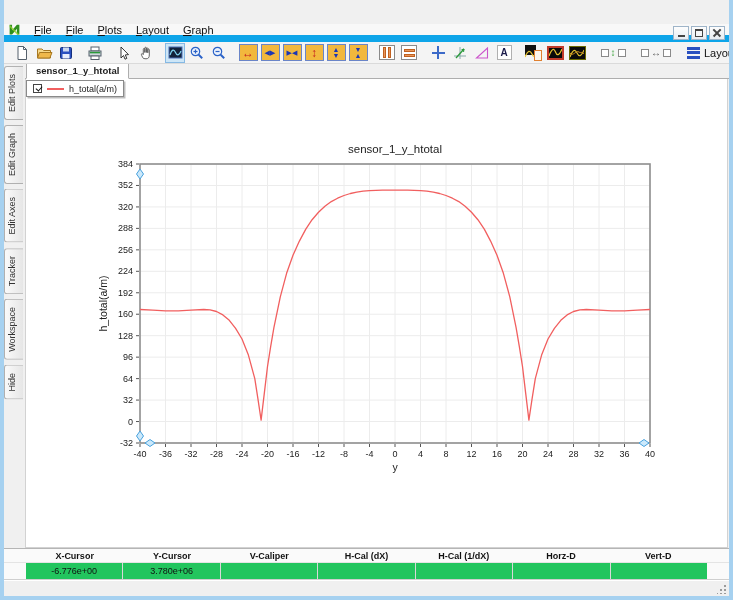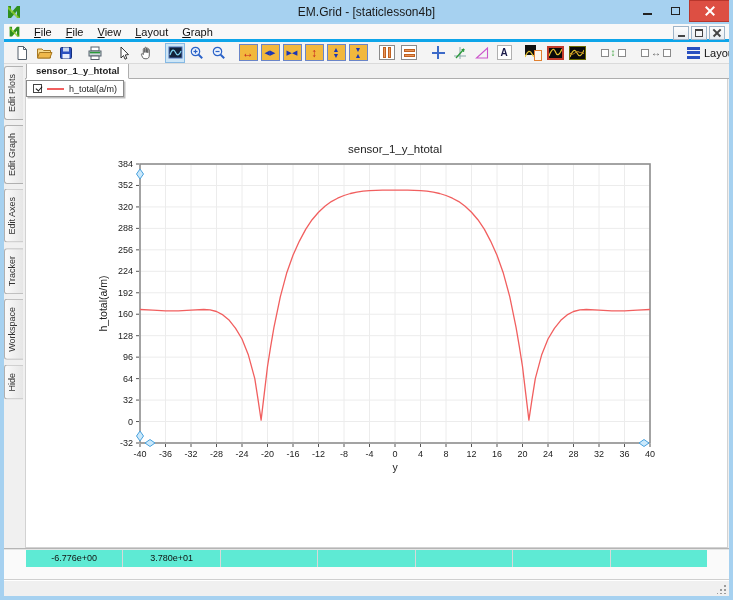--- a/index.html
+++ b/index.html
@@ -15,21 +15,21 @@
   .tb-btns { position:absolute; right:2px; top:0; display:flex; height:22px; }
   .tb-btn { width:28px; height:22px; display:flex; align-items:center; justify-content:center; cursor:default; }
   .tb-min-glyph { width:9px; height:0; border-bottom:2px solid #222; margin-top:6px; }
   .tb-max-glyph { width:9px; height:8px; border:1.5px solid #222; }
   .tb-close { width:42px; background:#dd4f43; border:1px solid #b8362c; }
   .x-glyph { position:relative; width:10px; height:10px; }
   .x-glyph::before,.x-glyph::after { content:""; position:absolute; left:-1px; top:4px; width:12px; height:2px; background:#fff; }
   .x-glyph::before { transform:rotate(45deg); } .x-glyph::after { transform:rotate(-45deg); }
 
   
-  .menubar { position:absolute; left:4px; top:24px; right:4px; height:18px; background:#f8f8f8; border-bottom:3px solid #0ea5e9; display:flex; align-items:center; z-index:10; }
+  .menubar { position:absolute; left:4px; top:24px; right:4px; height:18px; background:#f8f8f8; border-bottom:7px solid #0ea5e9; display:flex; align-items:center; z-index:10; }
   .mb-appicon { width:13px; height:13px; margin:0 6px 0 4px; }
   .menu-item { display:inline-block; font-size:11px; color:#111; padding:1px 7px; cursor:default; }
   .menu-item::first-letter { text-decoration:underline; }
   .mdi-controls { position:absolute; right:4px; top:2px; display:flex; gap:2px; }
   .mdi-btn { width:16px; height:14px; border:1px solid #9eb4c8; background:linear-gradient(#fdfdfd,#e8edf2); display:flex; align-items:center; justify-content:center; }
   .mdi-min { width:7px; height:0; border-bottom:2px solid #444; margin-top:5px; }
   .mdi-restore { position:relative; width:8px; height:8px; }
   .mdi-restore::before { content:""; position:absolute; right:0; top:0; width:6px; height:5px; border:1px solid #444; }
   .mdi-restore::after { content:""; position:absolute; left:0; bottom:0; width:6px; height:5px; border:1px solid #444; background:#f4f6f8; }
   .mdi-x { position:relative; width:8px; height:8px; }
@@ -88,67 +88,49 @@
   
   #chart-svg { position:absolute; left:95px; top:138px; z-index:7; }
   #chart-svg text { font-family:"Liberation Sans", sans-serif; fill:#222; }
 
   
   .status-table { position:absolute; left:4px; right:4px; top:548px; height:32px; background:#fafafa; border-top:1px solid #b5b5b5; z-index:6; }
   .st-row { display:flex; padding:0 22px; }
   .st-cell { flex:1; text-align:center; font-size:9px; color:#111; }
   .st-head .st-cell { font-weight:bold; padding:2px 0 1px; }
   .st-vals { border-top:1px solid #e4e4e4; }
-  .st-vals .st-cell { padding:3px 0 4px; background:#5eead4; border-left:1px solid #d8d8d8; }
+  .st-vals .st-cell { padding:3px 0 4px; background:#22c55e; border-left:1px solid #d8d8d8; }
   .st-vals .st-cell:first-child { border-left:none; }
 
   
   .statusbar { position:absolute; left:4px; right:4px; bottom:4px; height:16px; background:#f0f0f0; border-top:1px solid #fff; box-shadow:0 -1px 0 #cfcfcf; z-index:6; }
   .grip { position:absolute; right:2px; bottom:2px; width:10px; height:10px;
     background:
       radial-gradient(circle at 8px 2px, #9a9a9a 1px, transparent 1.3px),
       radial-gradient(circle at 8px 6px, #9a9a9a 1px, transparent 1.3px),
       radial-gradient(circle at 4px 6px, #9a9a9a 1px, transparent 1.3px),
       radial-gradient(circle at 8px 10px, #9a9a9a 1px, transparent 1.3px),
       radial-gradient(circle at 4px 10px, #9a9a9a 1px, transparent 1.3px),
       radial-gradient(circle at 0px 10px, #9a9a9a 1px, transparent 1.3px); }
 </style>
 </head>
 <body>
 
 <div class="window">
   <div class="frame"></div>
 
-  <div class="titlebar">
-    <svg class="tb-appicon" viewBox="0 0 16 16">
-      <polygon points="2,14 2,2 5,2 5,9 11,2 14,2 14,14 11,14 11,7 5,14" fill="#2f8f1f"></polygon>
-      <polygon points="2,2 14,14 11,14 2,5" fill="#8fce2a" opacity="0.8"></polygon>
-    </svg>
-    <span class="tb-title">EM.Grid - [staticlesson4b]</span>
-    <div class="tb-btns">
-      <div class="tb-btn">
-          <span class="tb-min-glyph"></span>
-        </div>
-      <div class="tb-btn">
-          <span class="tb-max-glyph"></span>
-        </div>
-      <div class="tb-btn tb-close">
-          <span class="x-glyph"></span>
-        </div>
-    </div>
-  </div>
 
   <div class="menubar">
     <svg class="mb-appicon" viewBox="0 0 16 16">
       <polygon points="2,14 2,2 5,2 5,9 11,2 14,2 14,14 11,14 11,7 5,14" fill="#2f8f1f"></polygon>
       <polygon points="2,2 14,14 11,14 2,5" fill="#8fce2a" opacity="0.8"></polygon>
     </svg>
     <span class="menu-item">File</span>
     <span class="menu-item">File</span>
-    <span class="menu-item">View</span>
+    <span class="menu-item">Plots</span>
     <span class="menu-item">Layout</span>
     <span class="menu-item">Graph</span>
     <div class="mdi-controls">
       <div class="mdi-btn">
           <span class="mdi-min"></span>
         </div>
       <div class="mdi-btn">
           <span class="mdi-restore"></span>
         </div>
       <div class="mdi-btn">
@@ -480,23 +462,32 @@
       <text x="300" y="333" text-anchor="middle" font-size="10.5">y</text>
       <text x="12" y="165.5" text-anchor="middle" font-size="10.5" transform="rotate(-90 12 165.5)">h_total(a/m)</text>
       <path d="M45.0 171.5L57.8 172.2L70.5 172.9L83.3 172.9L96.0 172.2L108.8 171.5L115.1 171.9L121.5 173.5L127.9 176.9L134.3 182.3L140.6 190.3L147.0 201.0L153.4 217.1L159.8 240.6L162.9 260.7L166.1 282.2L169.3 255.4L172.5 228.5L175.7 208.4L178.9 189.6L185.3 158.8L191.6 135.3L198.0 117.2L204.4 103.1L210.8 91.1L217.1 81.7L223.5 74.3L229.9 68.3L236.3 63.6L242.6 60.2L249.0 57.5L255.4 55.5L261.8 54.2L268.1 53.2L274.5 52.6L280.9 52.3L287.3 52.2L293.6 52.2L300.0 52.2L306.4 52.2L312.8 52.2L319.1 52.3L325.5 52.6L331.9 53.2L338.3 54.2L344.6 55.5L351.0 57.5L357.4 60.2L363.8 63.6L370.1 68.3L376.5 74.3L382.9 81.7L389.3 91.1L395.6 103.1L402.0 117.2L408.4 135.3L414.8 158.8L421.1 189.6L424.3 208.4L427.5 228.5L430.7 255.4L433.9 282.2L437.1 260.7L440.3 240.6L446.6 217.1L453.0 201.0L459.4 190.3L465.8 182.3L472.1 176.9L478.5 173.5L484.9 171.9L491.3 171.5L504.0 172.2L516.8 172.9L529.5 172.9L542.3 172.2L555.0 171.5" fill="none" stroke="#f15f5f" stroke-width="1.3" stroke-linejoin="round"></path>
       <path d="M45 31L48.5 36L45 41L41.5 36Z" fill="#cce9fb" stroke="#48a2de" stroke-width="1"></path>
       <path d="M45 293L48.5 298L45 303L41.5 298Z" fill="#cce9fb" stroke="#48a2de" stroke-width="1"></path>
       <path d="M50 305L55 301.5L60 305L55 308.5Z" fill="#cce9fb" stroke="#48a2de" stroke-width="1"></path>
       <path d="M544 305L549 301.5L554 305L549 308.5Z" fill="#cce9fb" stroke="#48a2de" stroke-width="1"></path>
     </svg>
 
   <div class="status-table">
+    <div class="st-row st-head">
+      <span class="st-cell">X-Cursor</span>
+      <span class="st-cell">Y-Cursor</span>
+      <span class="st-cell">V-Caliper</span>
+      <span class="st-cell">H-Cal (dX)</span>
+      <span class="st-cell">H-Cal (1/dX)</span>
+      <span class="st-cell">Horz-D</span>
+      <span class="st-cell">Vert-D</span>
+    </div>
     <div class="st-row st-vals">
       <span class="st-cell">-6.776e+00</span>
-      <span class="st-cell">3.780e+01</span>
+      <span class="st-cell">3.780e+06</span>
       <span class="st-cell"></span>
       <span class="st-cell"></span>
       <span class="st-cell"></span>
       <span class="st-cell"></span>
       <span class="st-cell"></span>
     </div>
   </div>
 
   <div class="statusbar">
     <span class="grip"></span>

